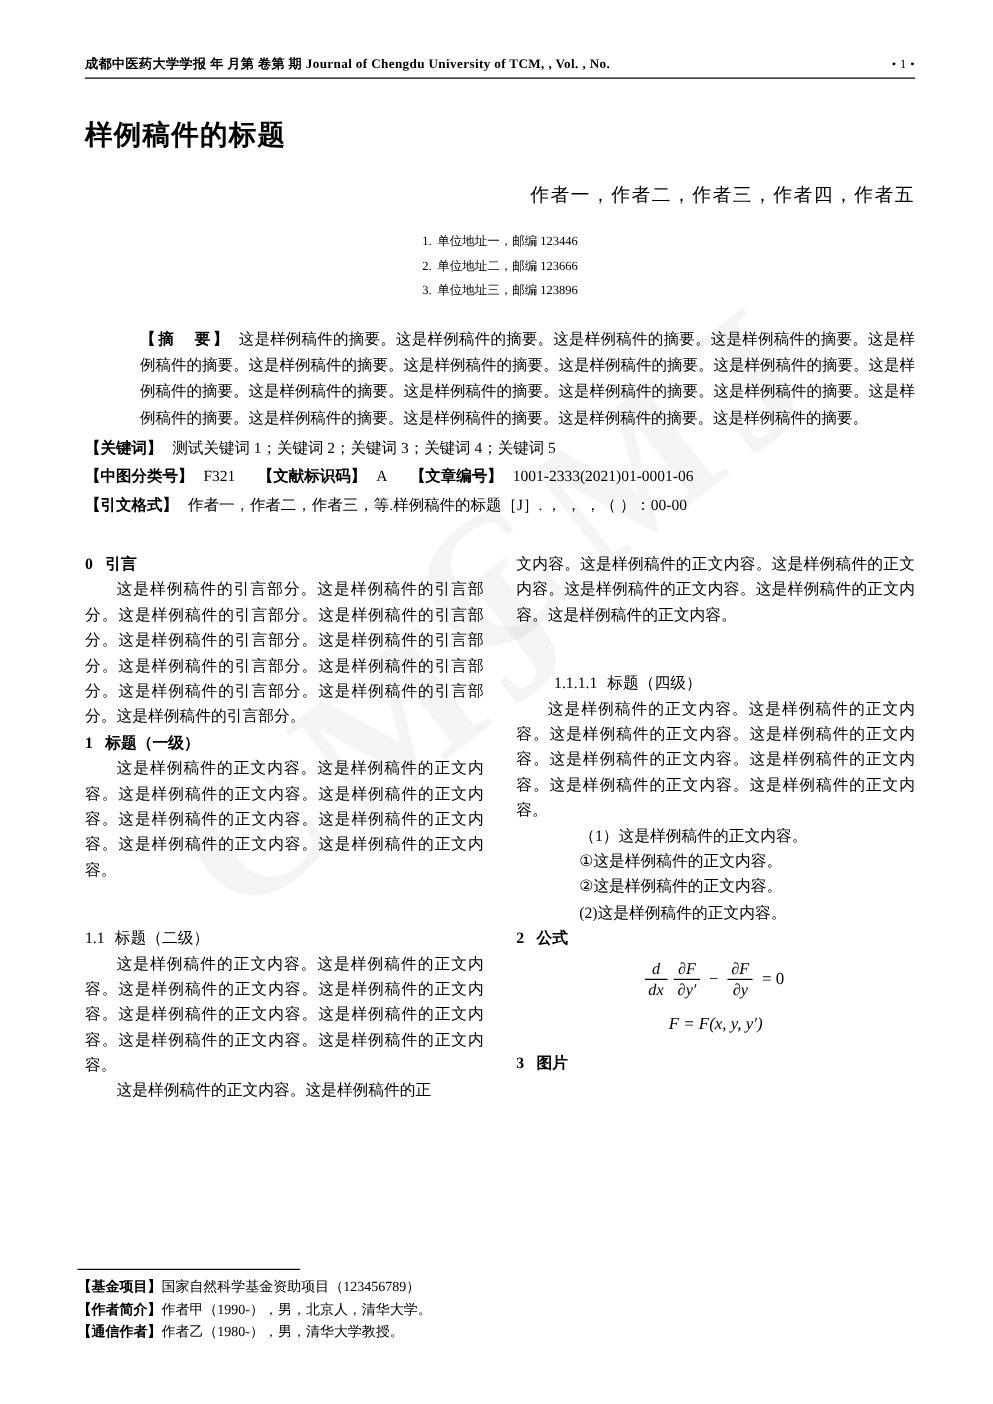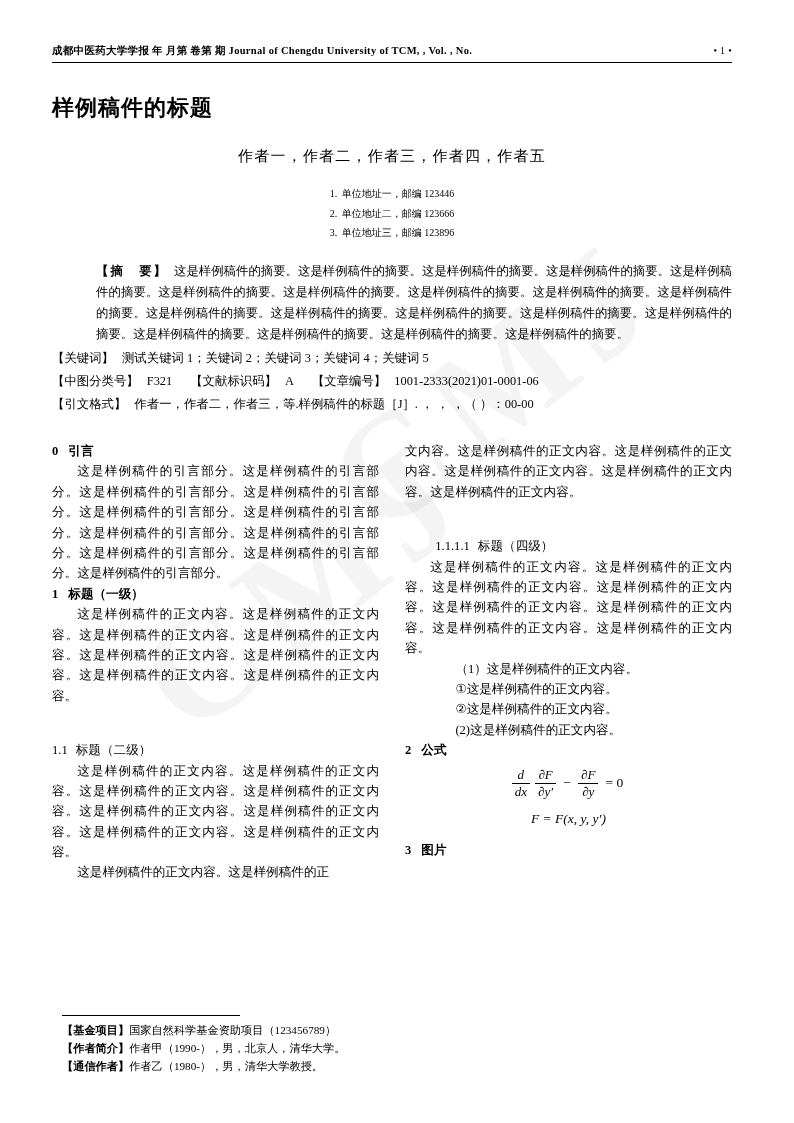--- a/index.html
+++ b/index.html
@@ -14,21 +14,21 @@
     font-family: "Liberation Serif", "DejaVu Serif", serif;
     color: #000000;
     overflow: hidden;
   }
   .page {
     position: absolute;
     left: 0; top: 0;
     width: 794px;
     height: 1123px;
     box-sizing: border-box;
-    padding: 44px 62px 30px 52px;
+    padding: 44px 62px 30px 68px;
   }
   
   .runhead {
     display: flex;
     align-items: baseline;
     font-size: 10.5px;
     letter-spacing: 0.3px;
     font-weight: bold;
     padding-bottom: 4px;
   }
@@ -48,42 +48,42 @@
   }
   
   .title {
     text-align: left;
     font-size: 22px;
     font-weight: bold;
     letter-spacing: 1px;
     margin: 14px 0 0 0;
   }
   .authors {
-    text-align: center;
+    text-align: right;
     font-size: 15px;
     letter-spacing: 1.2px;
     margin-top: 24px;
   }
   .affils {
     margin-top: 18px;
     text-align: center;
     font-size: 10px;
     line-height: 1.95;
   }
   .affil-num { margin-right: 2px; }
   
   .abs-block {
     margin-top: 18px;
     font-size: 12.4px;
     line-height: 1.72;
     text-align: justify;
     margin-left: 44px;
   }
   .abs-block p { margin: 0; }
-  .lbl { font-weight: normal; }
+  .lbl { font-weight: bold; }
   .abs-head {
     font-weight: bold;
     letter-spacing: 2px;
     margin-right: 6px;
   }
   .meta-line {
     font-size: 12.4px;
     line-height: 1.78;
     margin-top: 1px;
   }

